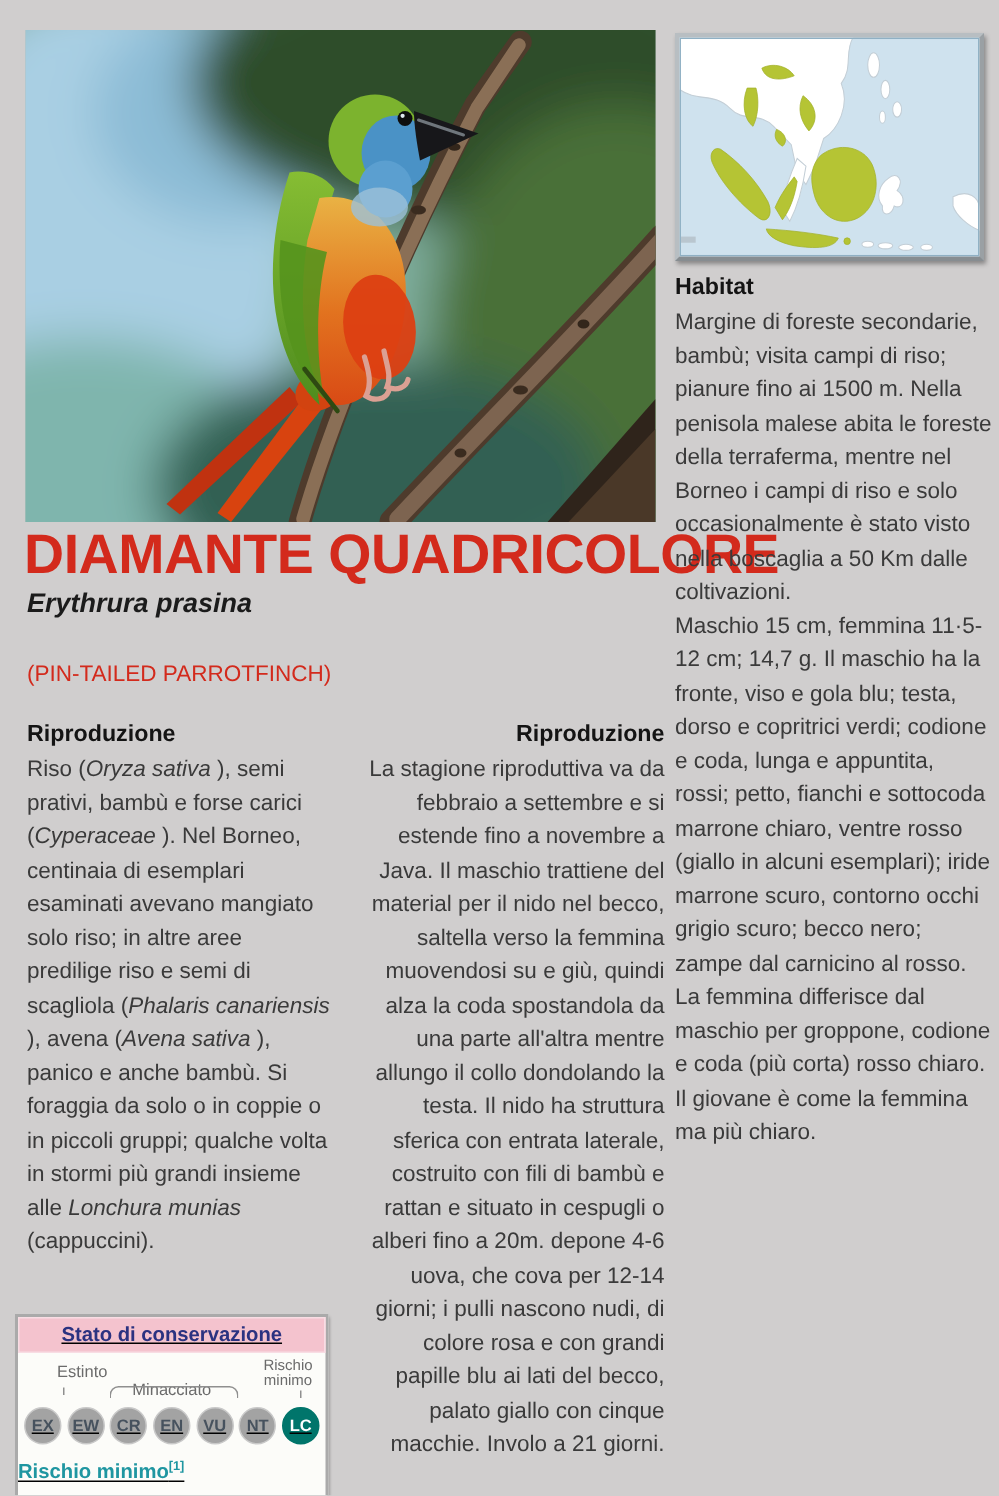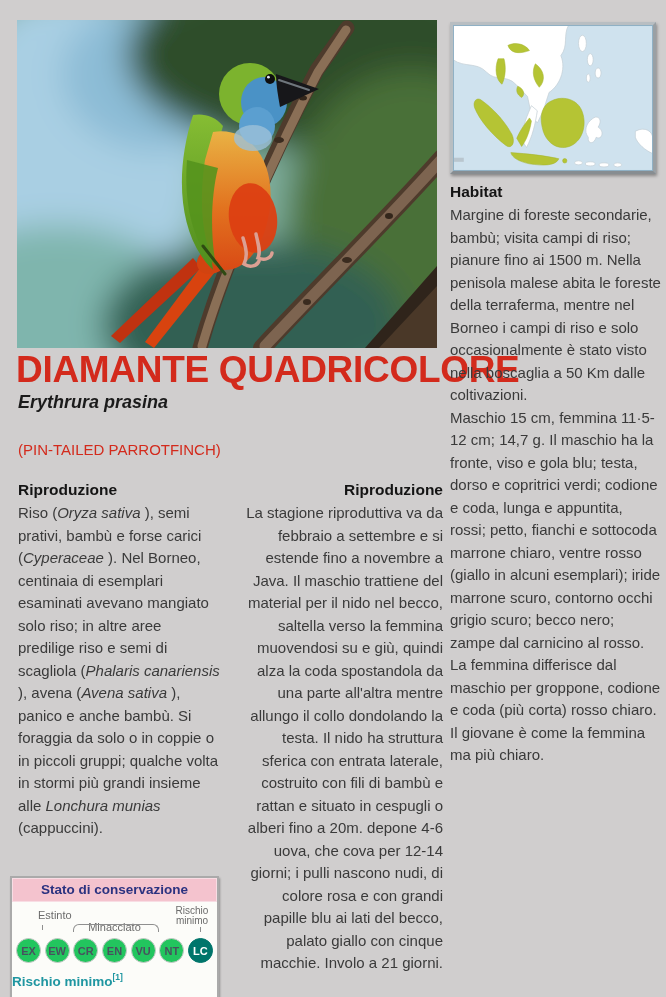--- a/index.html
+++ b/index.html
@@ -51,20 +51,21 @@
   }
   .map-frame svg{display:block;width:100%;height:100%;}
 
   
   .cons-box{
     position:absolute;left:10px;top:876px;width:205px;
     background:#fcfcf9;
     border:2px solid #aaaaaa;
     box-shadow:1px 2px 2px rgba(0,0,0,.3);
     font-family:"Liberation Sans", sans-serif;
+    text-decoration:underline;
   }
   .cons-header{
     background:var(--cons-header-bg,#f4c3ce);
     color:var(--cons-header-text,#2b3280);
     font-weight:700;font-size:13.5px;text-align:center;
     padding:3px 0 4px 0;
     border:1px solid #f8dde4;
   }
   .cons-labels{position:relative;height:30px;margin-top:4px;font-size:11px;color:#6b6b6b;}
   .lbl-estinto{position:absolute;left:26px;top:3px;}
@@ -74,21 +75,21 @@
   .tick-estinto{left:30px;}
   .tick-lc{left:188px;top:21px;}
   .brace{
     position:absolute;left:61px;top:18px;width:84px;height:7px;
     border:1px solid #8f8f8f;border-bottom:none;
     border-radius:6px 6px 0 0;
   }
   .cons-scale{display:flex;justify-content:space-between;padding:2px 4px 0 4px;}
   .cons-code{
     width:25px;height:25px;border-radius:50%;
-    background:#22c55e;border:1px solid #c9c9c9;
+    background:#a3a3a3;border:1px solid #c9c9c9;
     color:#47525e;font-size:11px;font-weight:700;
     display:flex;align-items:center;justify-content:center;
     box-sizing:border-box;
   }
   .cons-code.active{
     background:var(--cons-active-bg,#00756b);
     border-color:var(--cons-active-bg,#00756b);
     color:#ffffff;
     text-align:right;
   }

